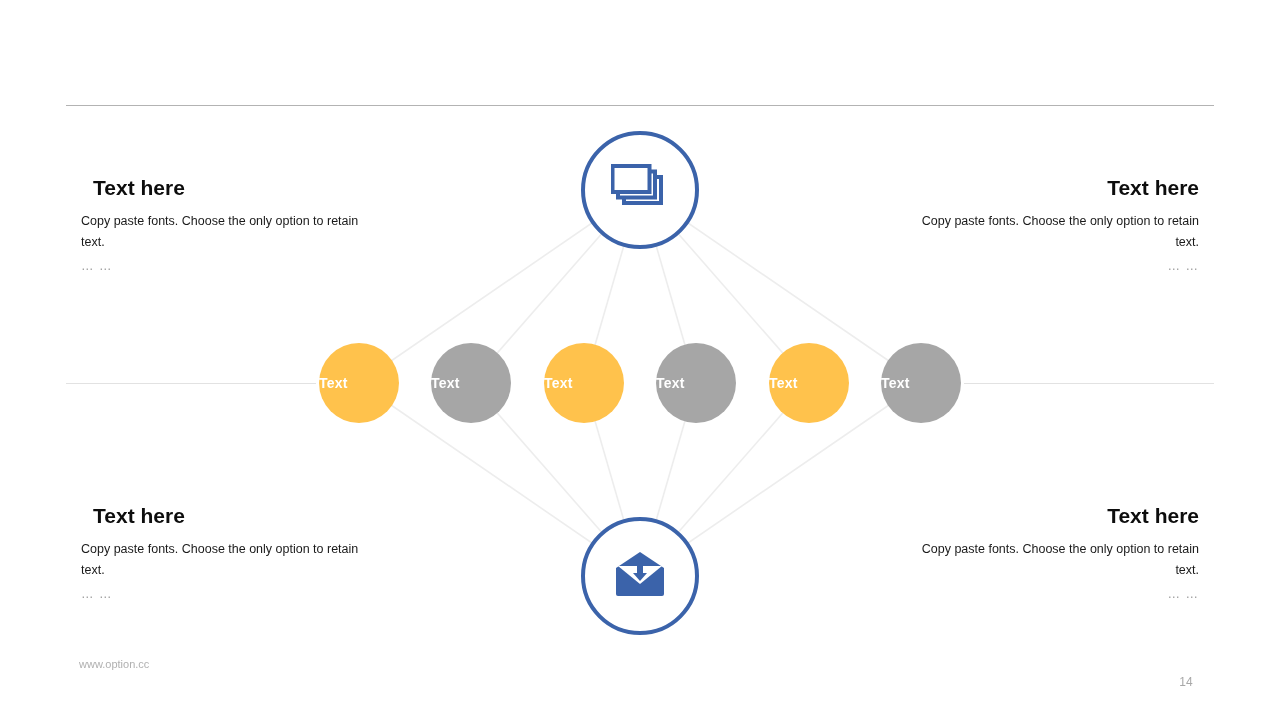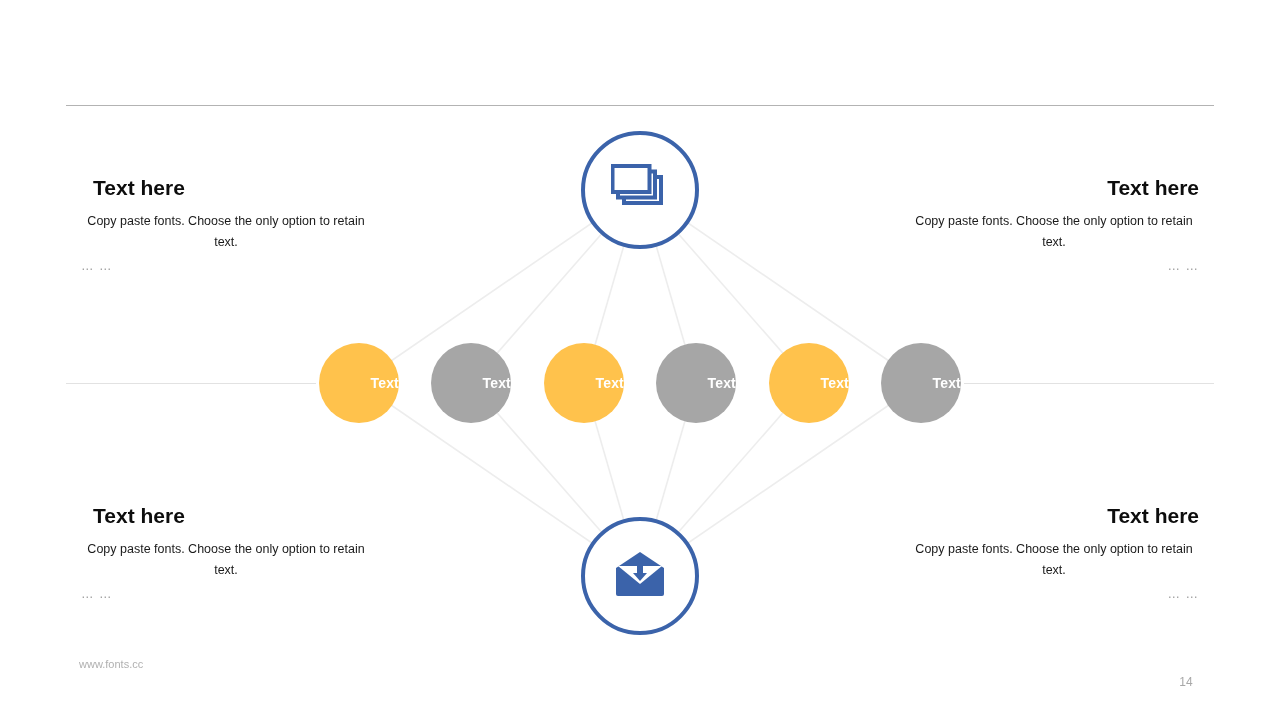--- a/index.html
+++ b/index.html
@@ -72,21 +72,21 @@
   .hub-bot  { left: 581px; top: 517px; }
 
   
   .node {
     position: absolute;
     width: 80px;
     height: 80px;
     border-radius: 50%;
     display: flex;
     align-items: center;
-    justify-content: flex-end;
+    justify-content: flex-start;
     color: #ffffff;
     font-size: 14px;
     font-weight: bold;
     letter-spacing: .2px;
   }
 
   
   .txt-block {
     position: absolute;
     width: 290px;
@@ -96,21 +96,20 @@
     font-size: 21px;
     font-weight: bold;
     color: #0d0d0d;
     line-height: 1.1;
   }
   .txt-block p {
     margin: 0;
     font-size: 12.5px;
     color: #1a1a1a;
     line-height: 1.65;
-    text-align: center;
   }
   .txt-block .dots {
     margin-top: 7px;
     font-size: 12.5px;
     color: #9a9a9a;
     letter-spacing: 1px;
   }
   .tl { left: 81px;  top: 176px; text-align: left;  }
   .tr { left: 909px; top: 176px; text-align: right; }
   .bl { left: 81px;  top: 504px; text-align: left;  }
@@ -218,16 +217,16 @@
     <p>Copy paste fonts. Choose the only option to retain text.</p>
     <div class="dots">… …</div>
   </div>
 
   <div class="txt-block br">
     <h3>Text here</h3>
     <p>Copy paste fonts. Choose the only option to retain text.</p>
     <div class="dots">… …</div>
   </div>
 
-  <div class="footer-url">www.fonts.cc</div>
+  <div class="footer-url">www.option.cc</div>
   <div class="footer-page">14</div>
 
 </div>
 
 </body></html>

